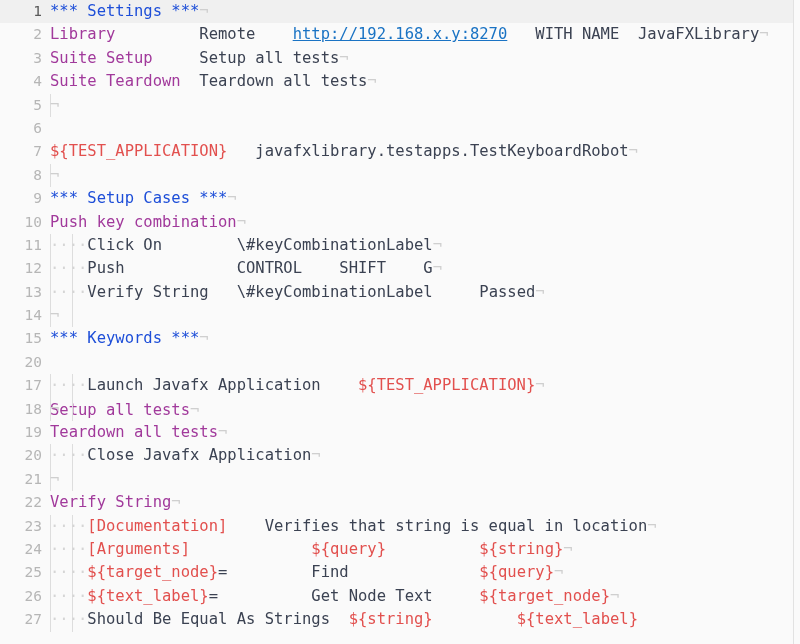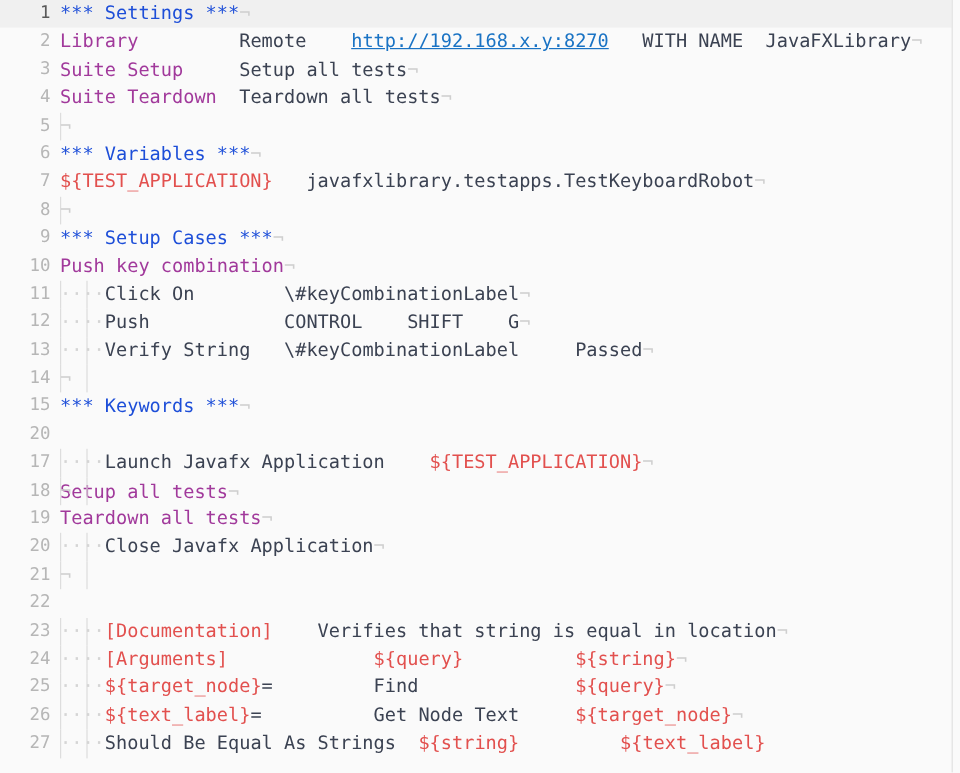--- a/index.html
+++ b/index.html
@@ -92,37 +92,37 @@
 </head>
 <body>
 
 <div id="editor">
   <div id="lines-container">
       <div class="line active" style="height: 23.4px; line-height: 23.4px; font-size: 15.5px;"><div class="gutter" style="height: 23.4px; line-height: 23.4px;">1</div><div class="code" style="line-height: 23.4px;"><span class="tok-section">*** Settings ***</span><span class="eol">¬</span></div></div>
       <div class="line" style="height: 23.4px; line-height: 23.4px; font-size: 15.5px;"><div class="gutter" style="height: 23.4px; line-height: 23.4px;">2</div><div class="code" style="line-height: 23.4px;"><span class="tok-setting">Library</span><span class="tok-text">         </span><span class="tok-text">Remote</span><span class="tok-text">    </span><span class="tok-link">http://192.168.x.y:8270</span><span class="tok-text">   </span><span class="tok-text">WITH NAME</span><span class="tok-text">  </span><span class="tok-text">JavaFXLibrary</span><span class="eol">¬</span></div></div>
       <div class="line" style="height: 23.4px; line-height: 23.4px; font-size: 15.5px;"><div class="gutter" style="height: 23.4px; line-height: 23.4px;">3</div><div class="code" style="line-height: 23.4px;"><span class="tok-setting">Suite Setup</span><span class="tok-text">     </span><span class="tok-text">Setup all tests</span><span class="eol">¬</span></div></div>
       <div class="line" style="height: 23.4px; line-height: 23.4px; font-size: 15.5px;"><div class="gutter" style="height: 23.4px; line-height: 23.4px;">4</div><div class="code" style="line-height: 23.4px;"><span class="tok-setting">Suite Teardown</span><span class="tok-text">  </span><span class="tok-text">Teardown all tests</span><span class="eol">¬</span></div></div>
       <div class="line" style="height: 23.4px; line-height: 23.4px; font-size: 15.5px;"><div class="guide g0" style="height: 23.4px;"></div><div class="gutter" style="height: 23.4px; line-height: 23.4px;">5</div><div class="code" style="line-height: 23.4px;"><span class="eol">¬</span></div></div>
-      <div class="line" style="height: 23.4px; line-height: 23.4px; font-size: 15.5px;"><div class="gutter" style="height: 23.4px; line-height: 23.4px;">6</div><div class="code" style="line-height: 23.4px;"><span class="tok-section">*** Variables ***</span><span class="eol">¬</span></div></div>
+      <div class="line" style="height: 23.4px; line-height: 23.4px; font-size: 15.5px;"><div class="gutter" style="height: 23.4px; line-height: 23.4px;">6</div></div>
       <div class="line" style="height: 23.4px; line-height: 23.4px; font-size: 15.5px;"><div class="gutter" style="height: 23.4px; line-height: 23.4px;">7</div><div class="code" style="line-height: 23.4px;"><span class="tok-var">${TEST_APPLICATION}</span><span class="tok-text">   </span><span class="tok-text">javafxlibrary.testapps.TestKeyboardRobot</span><span class="eol">¬</span></div></div>
       <div class="line" style="height: 23.4px; line-height: 23.4px; font-size: 15.5px;"><div class="guide g0" style="height: 23.4px;"></div><div class="gutter" style="height: 23.4px; line-height: 23.4px;">8</div><div class="code" style="line-height: 23.4px;"><span class="eol">¬</span></div></div>
       <div class="line" style="height: 23.4px; line-height: 23.4px; font-size: 15.5px;"><div class="gutter" style="height: 23.4px; line-height: 23.4px;">9</div><div class="code" style="line-height: 23.4px;"><span class="tok-section">*** Setup Cases ***</span><span class="eol">¬</span></div></div>
       <div class="line" style="height: 23.4px; line-height: 23.4px; font-size: 15.5px;"><div class="gutter" style="height: 23.4px; line-height: 23.4px;">10</div><div class="code" style="line-height: 23.4px;"><span class="tok-name">Push key combination</span><span class="eol">¬</span></div></div>
       <div class="line" style="height: 23.4px; line-height: 23.4px; font-size: 15.5px;"><div class="guide g0" style="height: 23.4px;"></div><div class="guide g1" style="height: 23.4px;"></div><div class="gutter" style="height: 23.4px; line-height: 23.4px;">11</div><div class="code" style="line-height: 23.4px;"><span class="tok-dot">··</span><span class="tok-dot">··</span><span class="tok-text">Click On</span><span class="tok-text">        </span><span class="tok-text">\#keyCombinationLabel</span><span class="eol">¬</span></div></div>
       <div class="line" style="height: 23.4px; line-height: 23.4px; font-size: 15.5px;"><div class="guide g0" style="height: 23.4px;"></div><div class="guide g1" style="height: 23.4px;"></div><div class="gutter" style="height: 23.4px; line-height: 23.4px;">12</div><div class="code" style="line-height: 23.4px;"><span class="tok-dot">··</span><span class="tok-dot">··</span><span class="tok-text">Push</span><span class="tok-text">            </span><span class="tok-text">CONTROL</span><span class="tok-text">    </span><span class="tok-text">SHIFT</span><span class="tok-text">    </span><span class="tok-text">G</span><span class="eol">¬</span></div></div>
       <div class="line" style="height: 23.4px; line-height: 23.4px; font-size: 15.5px;"><div class="guide g0" style="height: 23.4px;"></div><div class="guide g1" style="height: 23.4px;"></div><div class="gutter" style="height: 23.4px; line-height: 23.4px;">13</div><div class="code" style="line-height: 23.4px;"><span class="tok-dot">··</span><span class="tok-dot">··</span><span class="tok-text">Verify String</span><span class="tok-text">   </span><span class="tok-text">\#keyCombinationLabel</span><span class="tok-text">     </span><span class="tok-text">Passed</span><span class="eol">¬</span></div></div>
       <div class="line" style="height: 23.4px; line-height: 23.4px; font-size: 15.5px;"><div class="guide g0" style="height: 23.4px;"></div><div class="guide g1" style="height: 23.4px;"></div><div class="gutter" style="height: 23.4px; line-height: 23.4px;">14</div><div class="code" style="line-height: 23.4px;"><span class="eol">¬</span></div></div>
       <div class="line" style="height: 23.4px; line-height: 23.4px; font-size: 15.5px;"><div class="gutter" style="height: 23.4px; line-height: 23.4px;">15</div><div class="code" style="line-height: 23.4px;"><span class="tok-section">*** Keywords ***</span><span class="eol">¬</span></div></div>
       <div class="line" style="height: 23.4px; line-height: 23.4px; font-size: 15.5px;"><div class="gutter" style="height: 23.4px; line-height: 23.4px;">20</div><div class="code" style="line-height: 23.4px; margin-top: 48px;"><span class="tok-name">Setup all tests</span><span class="eol">¬</span></div></div>
       <div class="line" style="height: 23.4px; line-height: 23.4px; font-size: 15.5px;"><div class="guide g0" style="height: 23.4px;"></div><div class="guide g1" style="height: 23.4px;"></div><div class="gutter" style="height: 23.4px; line-height: 23.4px;">17</div><div class="code" style="line-height: 23.4px;"><span class="tok-dot">··</span><span class="tok-dot">··</span><span class="tok-text">Launch Javafx Application</span><span class="tok-text">    </span><span class="tok-var">${TEST_APPLICATION}</span><span class="eol">¬</span></div></div>
       <div class="line" style="height: 23.4px; line-height: 23.4px; font-size: 15.5px;"><div class="guide g0" style="height: 23.4px;"></div><div class="guide g1" style="height: 23.4px;"></div><div class="gutter" style="height: 23.4px; line-height: 23.4px;">18</div><div class="code" style="line-height: 23.4px;"><span class="eol">¬</span></div></div>
       <div class="line" style="height: 23.4px; line-height: 23.4px; font-size: 15.5px;"><div class="gutter" style="height: 23.4px; line-height: 23.4px;">19</div><div class="code" style="line-height: 23.4px;"><span class="tok-name">Teardown all tests</span><span class="eol">¬</span></div></div>
       <div class="line" style="height: 23.4px; line-height: 23.4px; font-size: 15.5px;"><div class="guide g0" style="height: 23.4px;"></div><div class="guide g1" style="height: 23.4px;"></div><div class="gutter" style="height: 23.4px; line-height: 23.4px;">20</div><div class="code" style="line-height: 23.4px;"><span class="tok-dot">··</span><span class="tok-dot">··</span><span class="tok-text">Close Javafx Application</span><span class="eol">¬</span></div></div>
       <div class="line" style="height: 23.4px; line-height: 23.4px; font-size: 15.5px;"><div class="guide g0" style="height: 23.4px;"></div><div class="guide g1" style="height: 23.4px;"></div><div class="gutter" style="height: 23.4px; line-height: 23.4px;">21</div><div class="code" style="line-height: 23.4px;"><span class="eol">¬</span></div></div>
-      <div class="line" style="height: 23.4px; line-height: 23.4px; font-size: 15.5px;"><div class="gutter" style="height: 23.4px; line-height: 23.4px;">22</div></div>
+      <div class="line" style="height: 23.4px; line-height: 23.4px; font-size: 15.5px;"><div class="gutter" style="height: 23.4px; line-height: 23.4px;">22</div><div class="code" style="line-height: 23.4px;"><span class="tok-name">Verify String</span><span class="eol">¬</span></div></div>
       <div class="line" style="height: 23.4px; line-height: 23.4px; font-size: 15.5px;"><div class="guide g0" style="height: 23.4px;"></div><div class="guide g1" style="height: 23.4px;"></div><div class="gutter" style="height: 23.4px; line-height: 23.4px;">23</div><div class="code" style="line-height: 23.4px;"><span class="tok-dot">··</span><span class="tok-dot">··</span><span class="tok-meta">[Documentation]</span><span class="tok-text">    </span><span class="tok-text">Verifies that string is equal in location</span><span class="eol">¬</span></div></div>
       <div class="line" style="height: 23.4px; line-height: 23.4px; font-size: 15.5px;"><div class="guide g0" style="height: 23.4px;"></div><div class="guide g1" style="height: 23.4px;"></div><div class="gutter" style="height: 23.4px; line-height: 23.4px;">24</div><div class="code" style="line-height: 23.4px;"><span class="tok-dot">··</span><span class="tok-dot">··</span><span class="tok-meta">[Arguments]</span><span class="tok-text">             </span><span class="tok-var">${query}</span><span class="tok-text">          </span><span class="tok-var">${string}</span><span class="eol">¬</span></div></div>
       <div class="line" style="height: 23.4px; line-height: 23.4px; font-size: 15.5px;"><div class="guide g0" style="height: 23.4px;"></div><div class="guide g1" style="height: 23.4px;"></div><div class="gutter" style="height: 23.4px; line-height: 23.4px;">25</div><div class="code" style="line-height: 23.4px;"><span class="tok-dot">··</span><span class="tok-dot">··</span><span class="tok-var">${target_node}</span><span class="tok-text">=</span><span class="tok-text">         </span><span class="tok-text">Find</span><span class="tok-text">              </span><span class="tok-var">${query}</span><span class="eol">¬</span></div></div>
       <div class="line" style="height: 23.4px; line-height: 23.4px; font-size: 15.5px;"><div class="guide g0" style="height: 23.4px;"></div><div class="guide g1" style="height: 23.4px;"></div><div class="gutter" style="height: 23.4px; line-height: 23.4px;">26</div><div class="code" style="line-height: 23.4px;"><span class="tok-dot">··</span><span class="tok-dot">··</span><span class="tok-var">${text_label}</span><span class="tok-text">=</span><span class="tok-text">          </span><span class="tok-text">Get Node Text</span><span class="tok-text">     </span><span class="tok-var">${target_node}</span><span class="eol">¬</span></div></div>
       <div class="line" style="height: 23.4px; line-height: 23.4px; font-size: 15.5px;"><div class="guide g0" style="height: 23.4px;"></div><div class="guide g1" style="height: 23.4px;"></div><div class="gutter" style="height: 23.4px; line-height: 23.4px;">27</div><div class="code" style="line-height: 23.4px;"><span class="tok-dot">··</span><span class="tok-dot">··</span><span class="tok-text">Should Be Equal As Strings</span><span class="tok-text">  </span><span class="tok-var">${string}</span><span class="tok-text">         </span><span class="tok-var">${text_label}</span></div></div>
     </div>
   <div id="scroll-track">
     <div id="scroll-thumb"></div>
   </div>
 </div>

